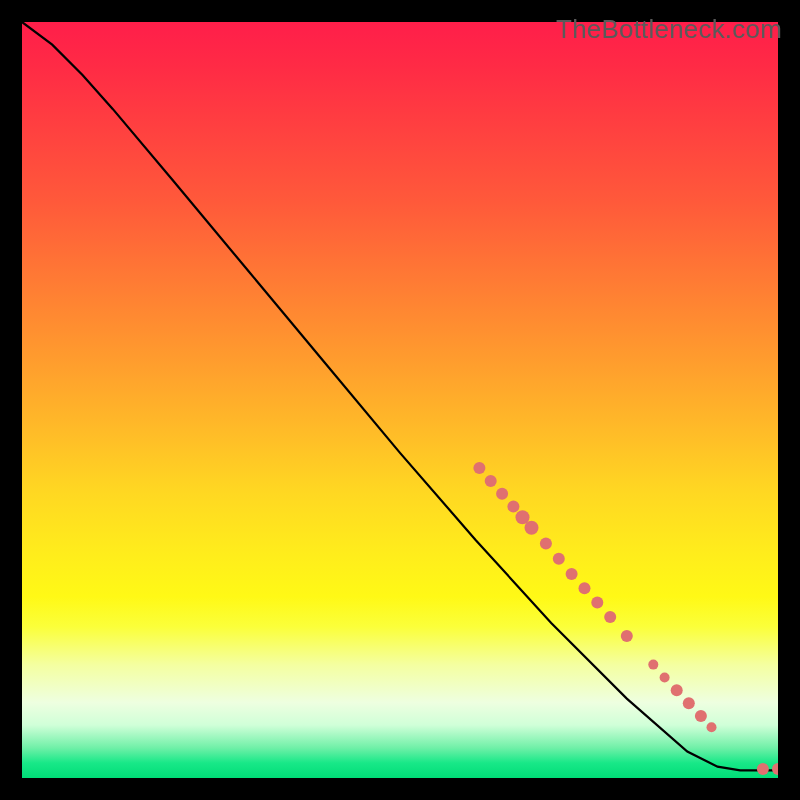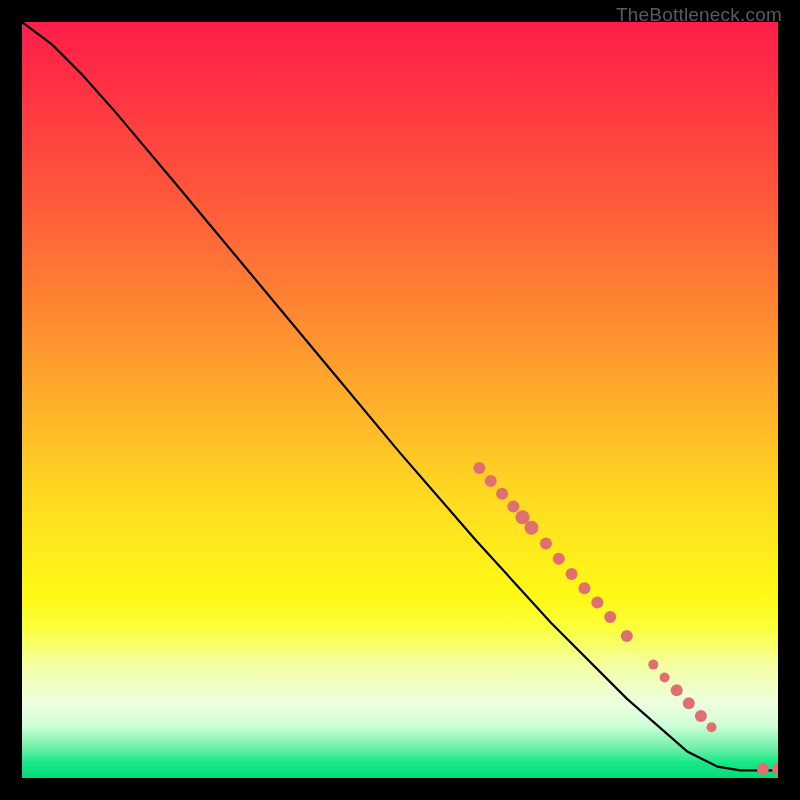--- a/index.html
+++ b/index.html
@@ -40,24 +40,24 @@
       #f4ffa0 85%,
       #eeffe0 90%,
       #d0ffd8 93%,
       #70f0a8 96%,
       #18e888 98%,
       #00dd77 100%
     );
   }
   .watermark {
     position: absolute;
-    top: 4px;
+    top: 14px;
     right: 18px;
     color: #5a5a5a;
-    font-size: 19px;
+    font-size: 26px;
     font-weight: 500;
     letter-spacing: 0.2px;
     user-select: none;
   }
   svg.overlay {
     position: absolute;
     left: 0;
     top: 0;
     width: 756px;
     height: 756px;

